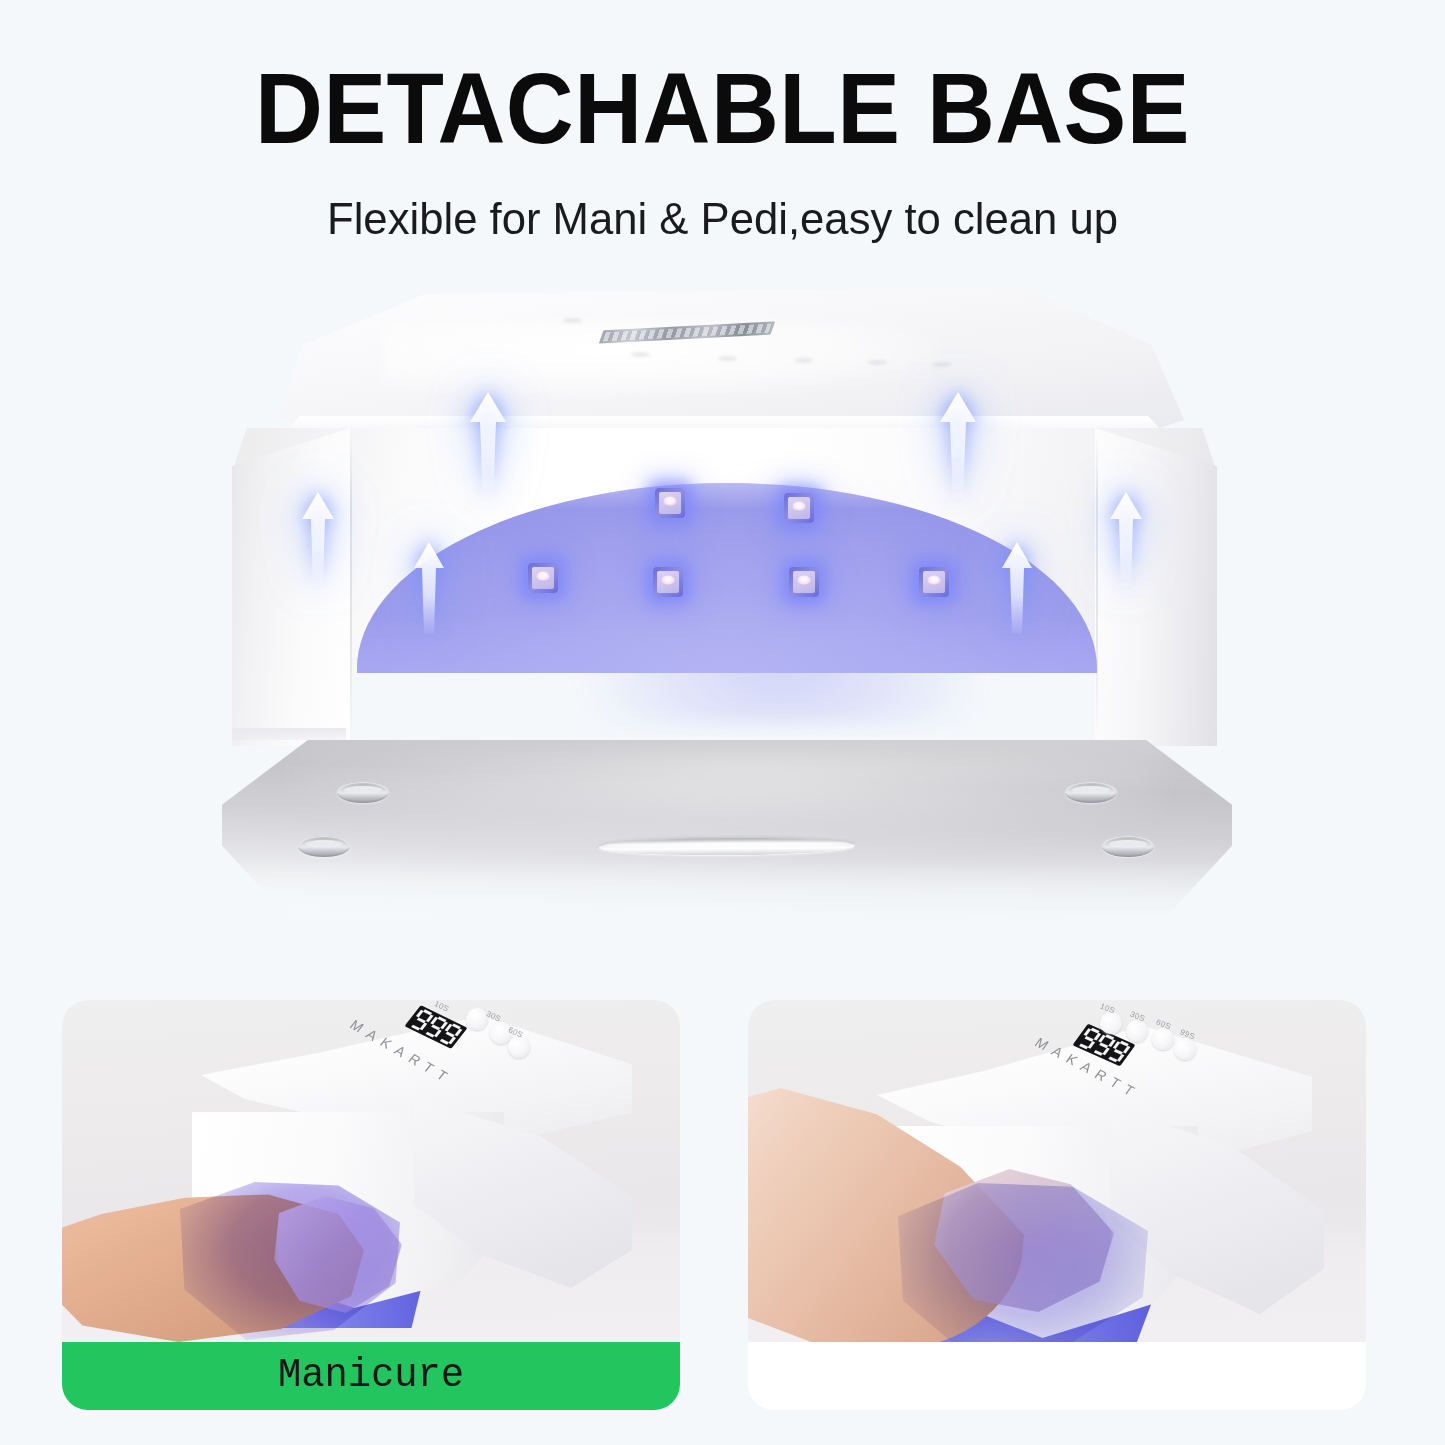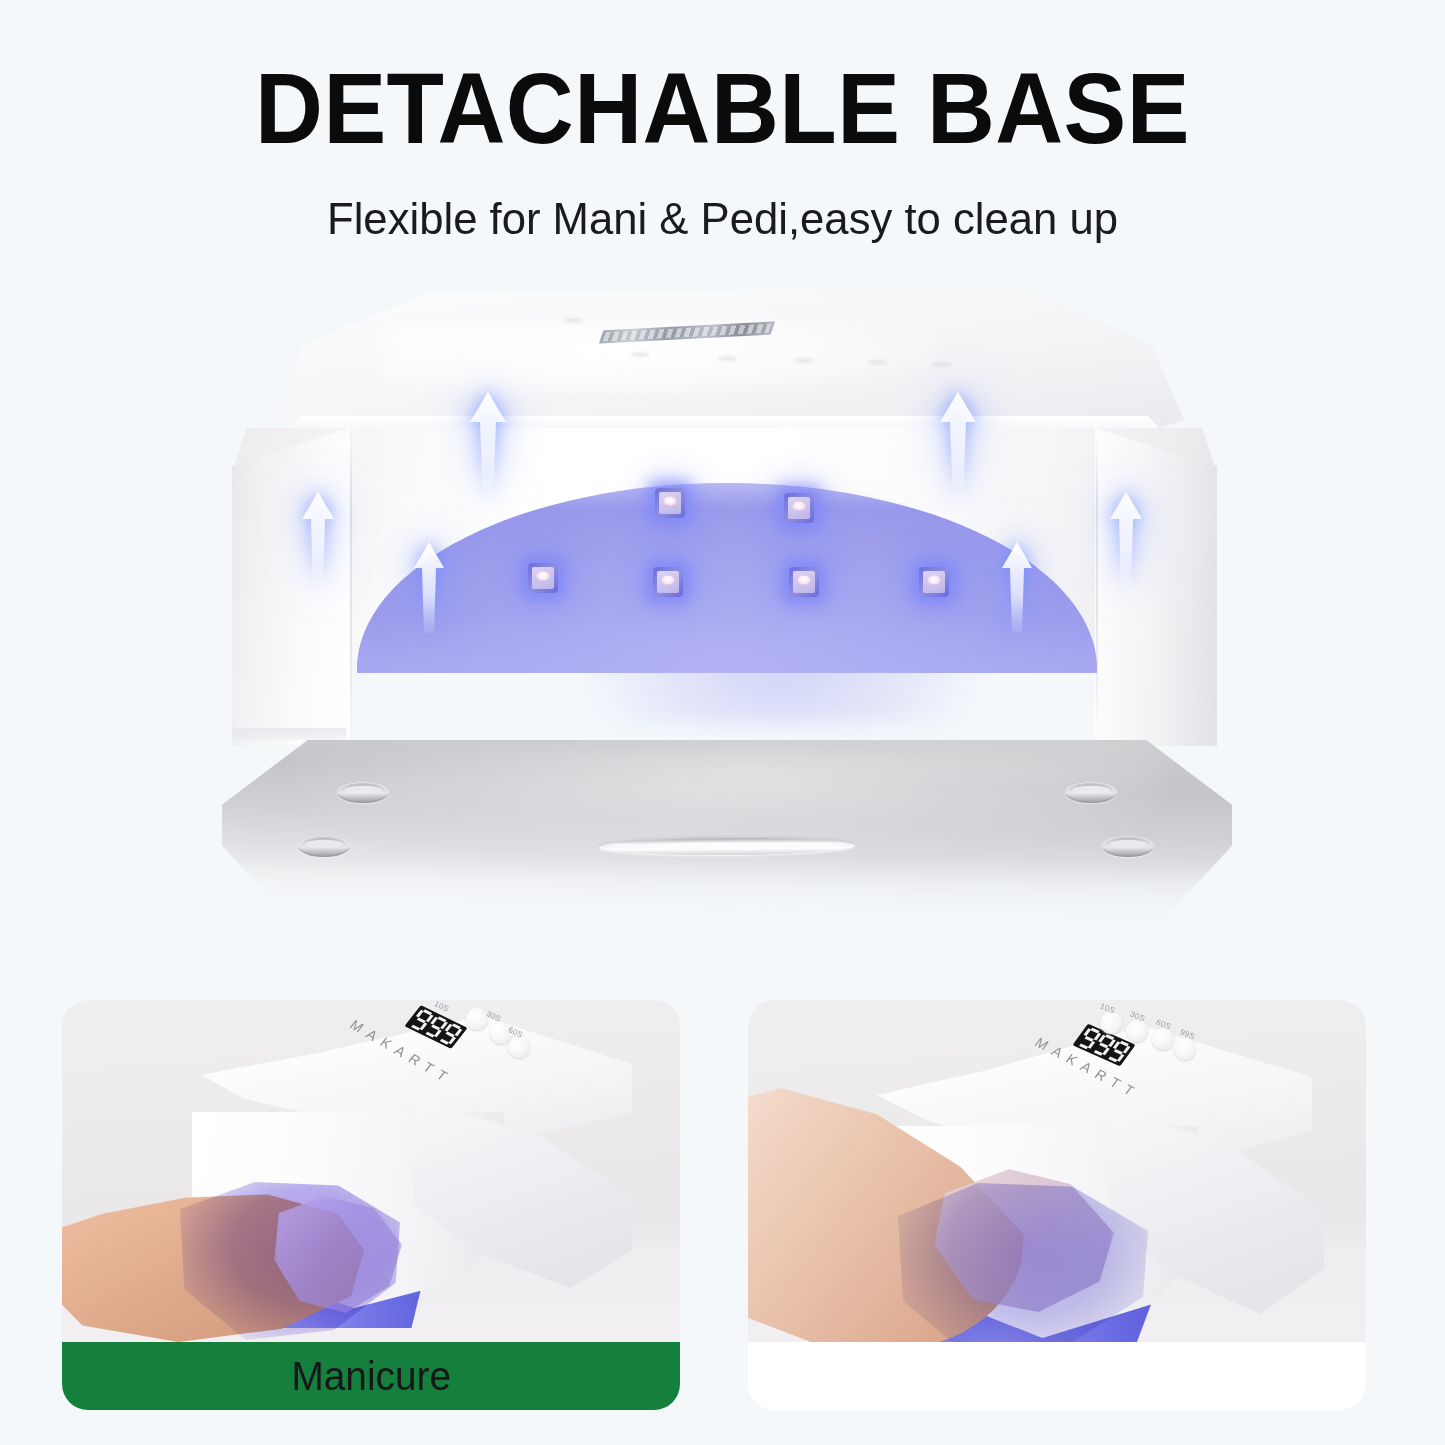--- a/index.html
+++ b/index.html
@@ -332,24 +332,25 @@
     position: absolute;
     left: 0; top: 0;
     width: 618px; height: 342px;
     overflow: hidden;
     background: linear-gradient(176deg, #f0eff0 0%, #eceaeb 38%, #e9e7e9 62%, #eeedef 100%);
   }
   .caption-strip {
     position: absolute;
     left: 0; bottom: 0;
     width: 618px; height: 68px;
-    background: #15803d;
+    background: #22c55e;
     display: flex;
     align-items: center;
     justify-content: center;
+    font-family: Liberation Mono, monospace;
   }
   .caption {
     font-size: 40px;
     font-weight: 400;
     color: #17171a;
     line-height: 1;
     transform: scaleX(0.97);
   }
 
   .p-top {

